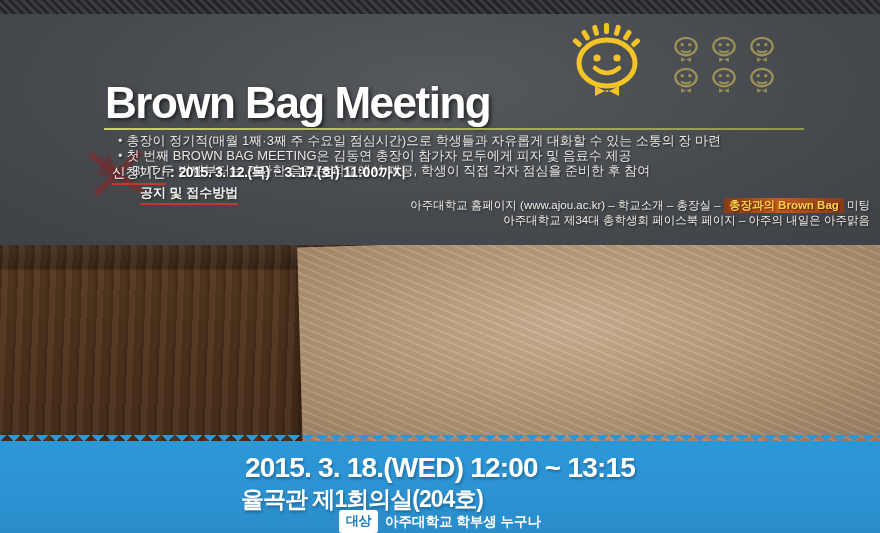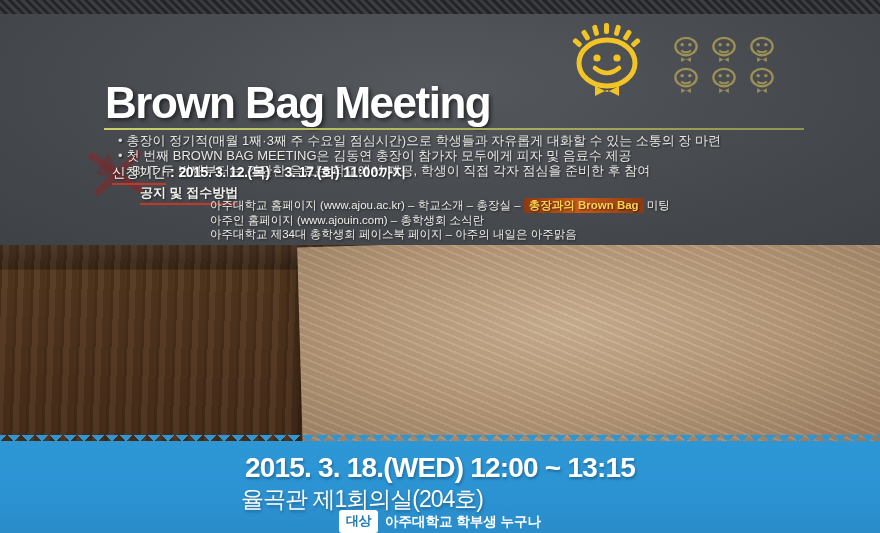--- a/index.html
+++ b/index.html
@@ -70,21 +70,21 @@
   #apply-value{font-size:14px;font-weight:bold;color:#ffffff;letter-spacing:-.4px;}
   #apply-suffix{font-size:14px;font-weight:bold;color:#ffffff;}
   
   #notice-label{
     position:absolute;left:140px;top:184px;font-size:13px;font-weight:bold;
     color:#f2f2ee;border-bottom:2px solid #c0392b;padding-bottom:1px;
     text-shadow:1px 1px 2px rgba(0,0,0,.6);
   }
   #notice-lines{
     position:absolute;left:210px;top:198px;width:660px;
-    font-size:11.5px;color:#efefe9;line-height:14.5px;
+    font-size:11.5px;color:#efefe9;line-height:14.5px;text-align:right;
   }
   #notice-lines .n-line{white-space:nowrap;text-shadow:1px 1px 2px rgba(0,0,0,.6);}
   .hl-orange{
     color:#ffd24d;font-weight:bold;padding:1px 5px 2px 5px;
     background:linear-gradient(90deg,#8a3a12,#c75a1c 45%,#8a3a12);
     border-radius:2px;
   }
   
   #photo-section{
     position:absolute;left:0;top:245px;width:880px;height:196px;overflow:hidden;
@@ -124,21 +124,21 @@
     background-repeat:repeat-x;
     transform:scaleY(-1);
   }
   #event-datetime{
     position:absolute;left:0;top:452px;width:880px;text-align:center;
     font-size:28px;font-weight:bold;color:#ffffff;letter-spacing:-.8px;
     text-shadow:1px 2px 3px rgba(0,0,0,.30);
   }
   #event-place{
     position:absolute;left:0;top:484px;width:724px;text-align:center;
-    font-size:23px;font-weight:normal;color:#ffffff;letter-spacing:-1px;
+    font-size:23px;font-weight:bold;color:#ffffff;letter-spacing:-1px;
     text-shadow:1px 2px 3px rgba(0,0,0,.30);
   }
   #badge-row{
     position:absolute;left:0;top:510px;width:880px;
     display:flex;justify-content:center;align-items:center;gap:26px;
     font-size:13.5px;font-weight:bold;color:#ffffff;
   }
   .badge-pair{display:flex;align-items:center;gap:7px;white-space:nowrap;}
   .badge{
     background:#ffffff;color:#1d7ab5;border-radius:3px;
@@ -251,23 +251,20 @@
     <div id="apply-line">
       <span id="apply-label">신청기간</span><span id="apply-suffix"> : </span><span id="apply-value">2015. 3. 12.(목)  ~  3. 17.(화)</span><span id="apply-suffix"> 11:00까지</span>
     </div>
 
     <div id="notice-label">공지 및 접수방법</div>
     <div id="notice-lines">
       <div class="n-line">
         <span>아주대학교 홈페이지 (www.ajou.ac.kr) – 학교소개 – 총장실 – </span><span class="hl-orange">총장과의 Brown Bag</span><span> 미팅</span>
       </div>
       <div class="n-line">
-        <span>아주인 홈페이지 (www.ajouin.com) – 총학생회 소식란</span>
-      </div>
-      <div class="n-line">
         <span>아주대학교 제34대 총학생회 페이스북 페이지 – 아주의 내일은 아주맑음</span>
       </div>
     </div>
   </div>
 
   <div id="photo-section">
     <div id="wood-bg"></div>
     <div id="paper"></div>
 
   </div>

